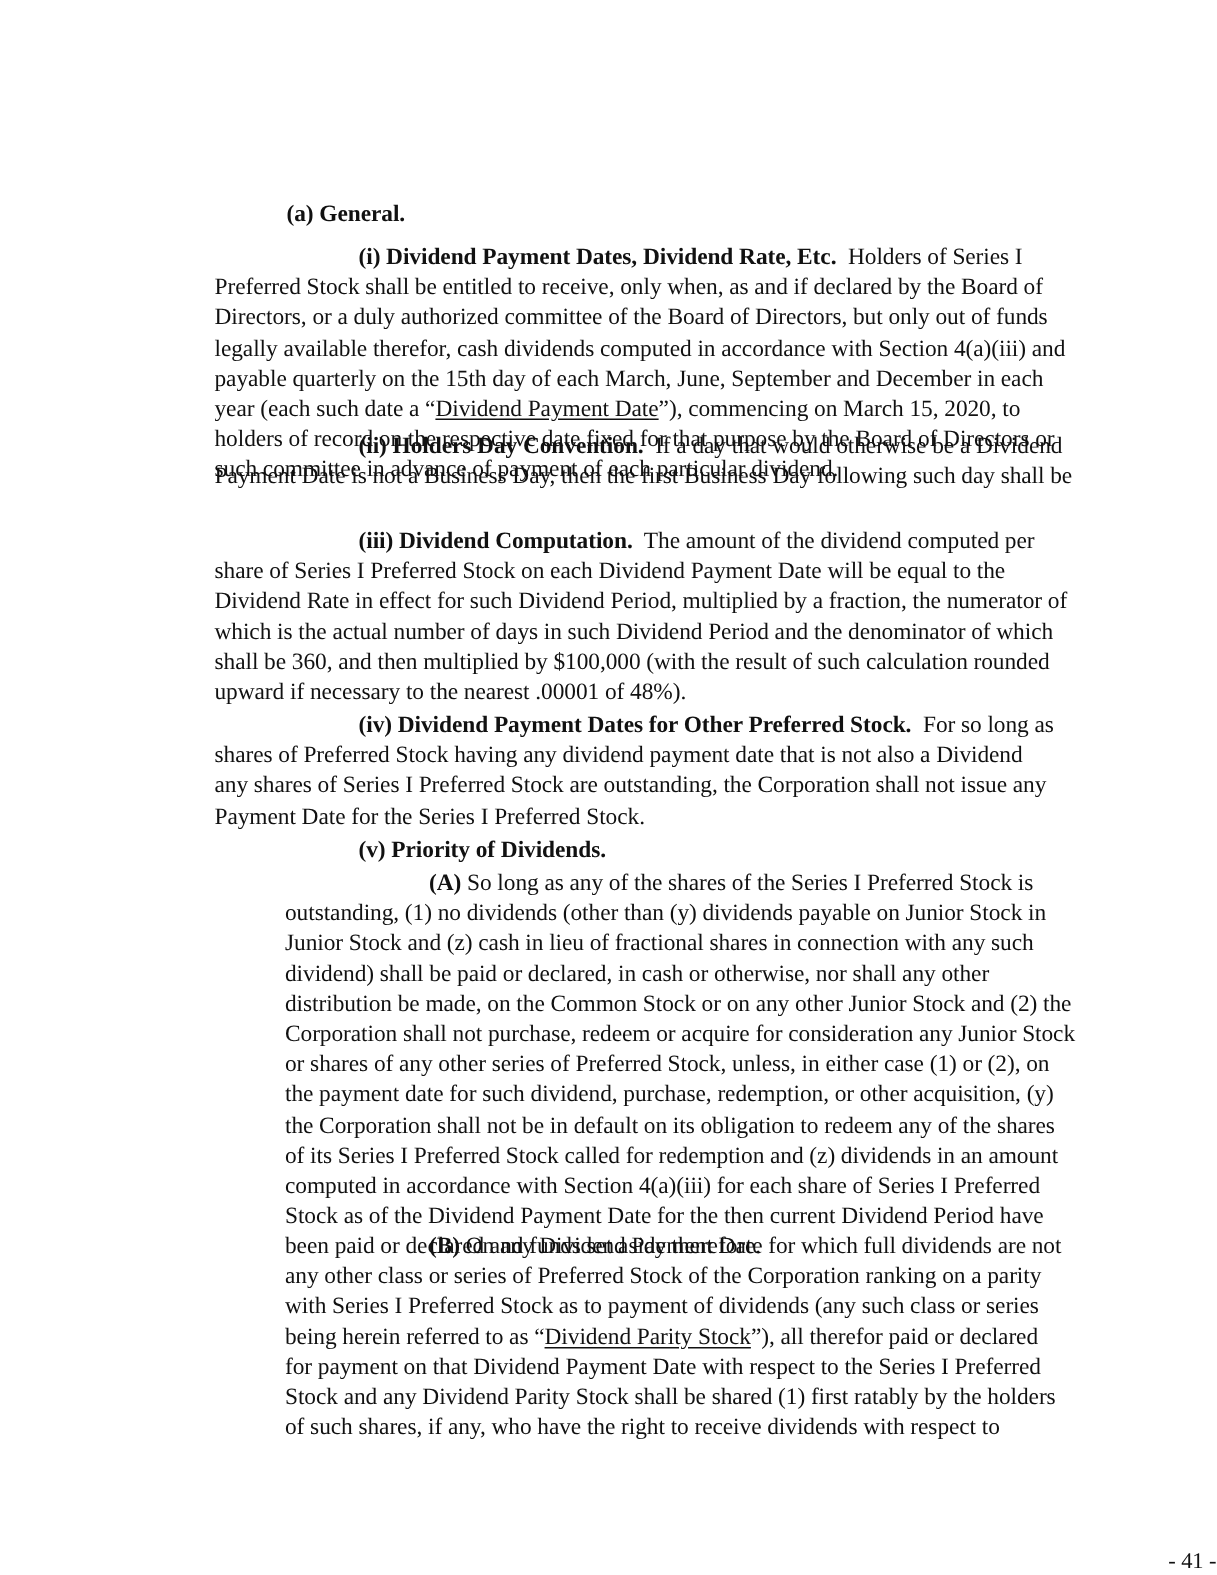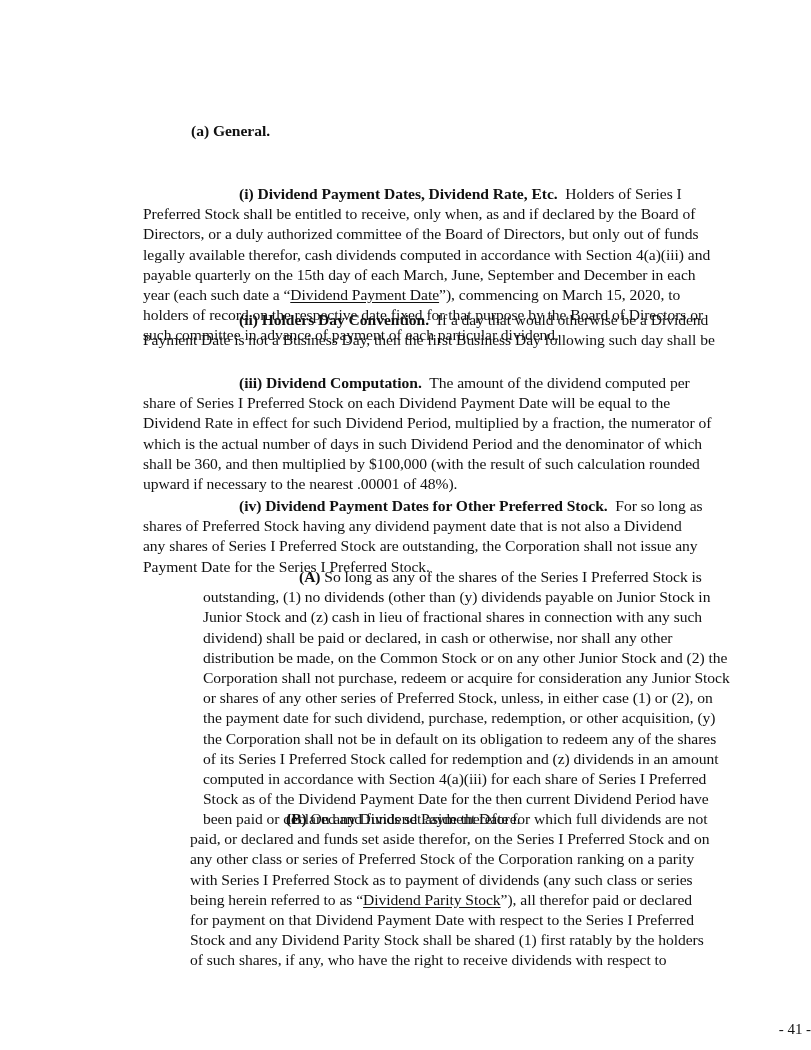--- a/index.html
+++ b/index.html
@@ -1,24 +1,24 @@
 <!DOCTYPE html>
 <html><head>
 <meta charset="utf-8">
 <style>
   html, body { margin: 0; padding: 0; background: #ffffff; }
   body { width: 811px; height: 1050px; position: relative; overflow: hidden;
          font-family: "Liberation Serif", "DejaVu Serif", serif; color: #111; }
-  .page { position: absolute; left: 0; top: 0; width: 811px; height: 798px; }
+  .page { position: absolute; left: 0; top: 12px; width: 811px; height: 798px; }
   .text { font-size: 15.6px; line-height: 20.2px; letter-spacing: -0.05px; }
   .heading-a { position: absolute; left: 191px; top: 121px; font-weight: bold; font-size: 15.6px; }
   .para { position: absolute; left: 143px; width: 620px; margin: 0; }
   .sub { position: absolute; left: 190px; width: 575px; margin: 0; }
   .line { display: block; white-space: nowrap; }
-  .ind1 { padding-left: 96px; margin-top: 34px; }
+  .ind1 { padding-left: 96px; }
   .ind2 { padding-left: 96px; }
   b { font-weight: bold; }
   u { text-decoration: underline; text-underline-offset: 2px; text-align: right; }
   .pagenum { position: absolute; left: 0; width: 811px; top: 1019px; text-align: right; font-size: 15px; }
 </style>
 </head>
 <body>
 
 <div class="page text">
 
@@ -49,40 +49,42 @@
     <span class="line">upward if necessary to the nearest .00001 of 48%).</span>
   </p>
 
   <p class="para" style="top:462px;">
     <span class="line ind1"><b>(iv) Dividend Payment Dates for Other Preferred Stock.</b>&nbsp; <span>For so long as</span></span>
     <span class="line">shares of Preferred Stock having any dividend payment date that is not also a Dividend</span>
     <span class="line">any shares of Series I Preferred Stock are outstanding, the Corporation shall not issue any</span>
     <span class="line">Payment Date for the Series I Preferred Stock.</span>
   </p>
 
+  <p class="para" style="top:545px;">
+    <span class="line ind1"><b>(v) Priority of Dividends.</b></span>
+  </p>
 
-  <p class="sub" style="top:567px;margin-left:13px;">
+  <p class="sub" style="top:567px;">
     <span class="line ind2"><b>(A)</b> <span>So long as any of the shares of the Series I Preferred Stock is</span></span>
     <span class="line">outstanding, (1) no dividends (other than (y) dividends payable on Junior Stock in</span>
     <span class="line">Junior Stock and (z) cash in lieu of fractional shares in connection with any such</span>
     <span class="line">dividend) shall be paid or declared, in cash or otherwise, nor shall any other</span>
     <span class="line">distribution be made, on the Common Stock or on any other Junior Stock and (2) the</span>
     <span class="line">Corporation shall not purchase, redeem or acquire for consideration any Junior Stock</span>
     <span class="line">or shares of any other series of Preferred Stock, unless, in either case (1) or (2), on</span>
     <span class="line">the payment date for such dividend, purchase, redemption, or other acquisition, (y)</span>
     <span class="line">the Corporation shall not be in default on its obligation to redeem any of the shares</span>
     <span class="line">of its Series I Preferred Stock called for redemption and (z) dividends in an amount</span>
     <span class="line">computed in accordance with Section 4(a)(iii) for each share of Series I Preferred</span>
     <span class="line">Stock as of the Dividend Payment Date for the then current Dividend Period have</span>
     <span class="line">been paid or declared and funds set aside therefore.</span>
   </p>
 
   <p class="sub" style="top:809px;">
     <span class="line ind2"><b>(B)</b> <span>On any Dividend Payment Date for which full dividends are not</span></span>
-    <span class="line">paid, or declared and funds set aside therefor, on the Series I Preferred Stock and on</span>
     <span class="line">any other class or series of Preferred Stock of the Corporation ranking on a parity</span>
     <span class="line">with Series I Preferred Stock as to payment of dividends (any such class or series</span>
     <span class="line"><span>being herein referred to as “</span><u>Dividend Parity Stock</u><span>”), all therefor paid or declared</span></span>
     <span class="line">for payment on that Dividend Payment Date with respect to the Series I Preferred</span>
     <span class="line">Stock and any Dividend Parity Stock shall be shared (1) first ratably by the holders</span>
     <span class="line">of such shares, if any, who have the right to receive dividends with respect to</span>
   </p>
 
   <div class="pagenum">- 41 -</div>
 </div>

